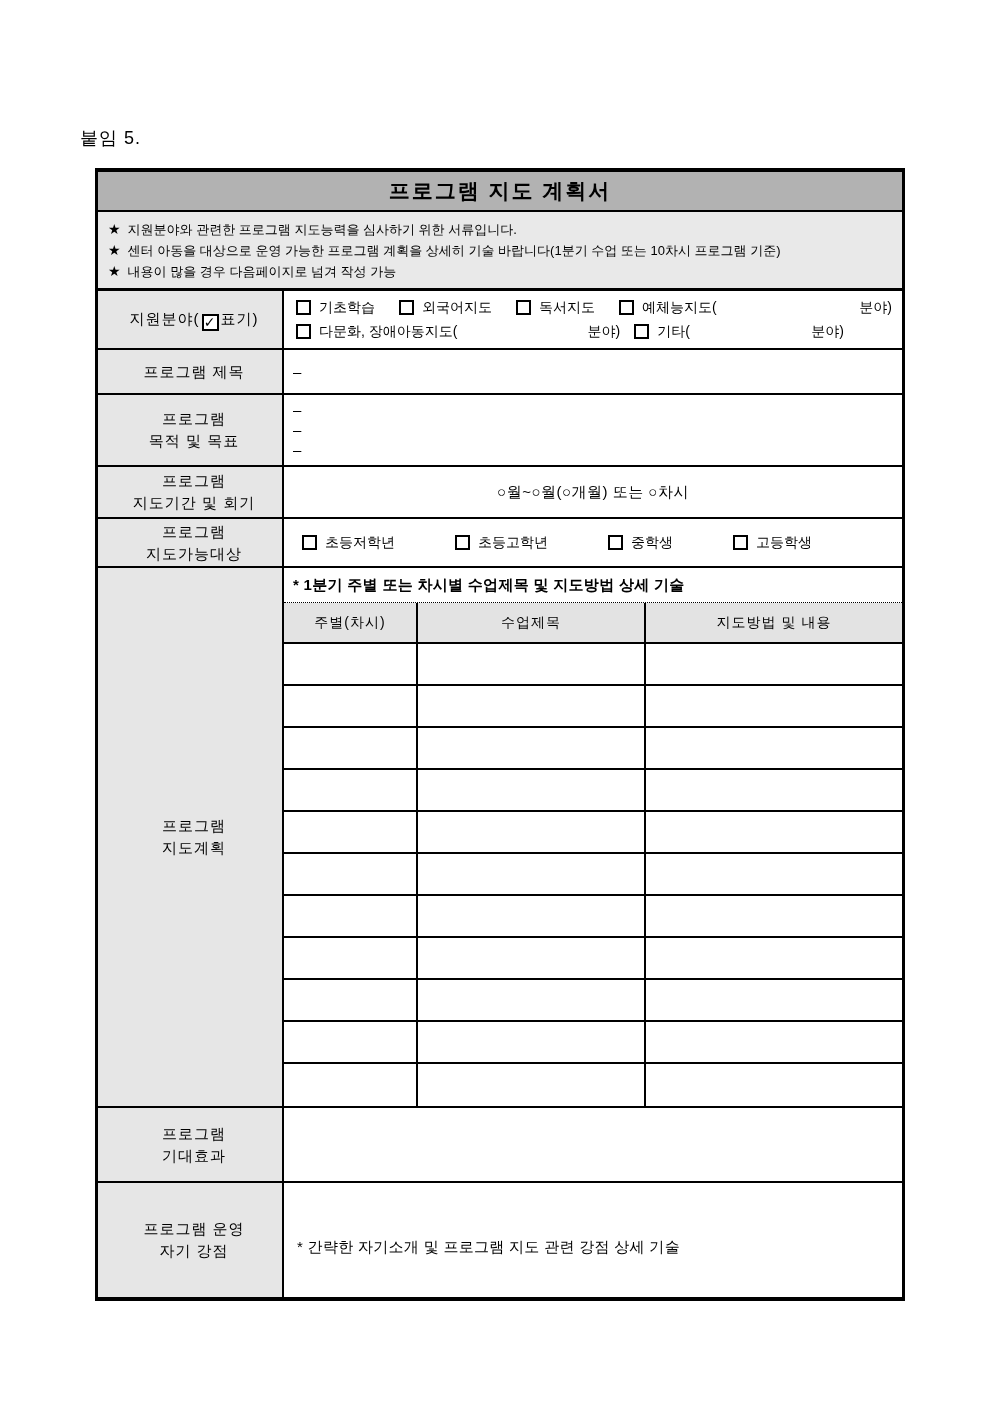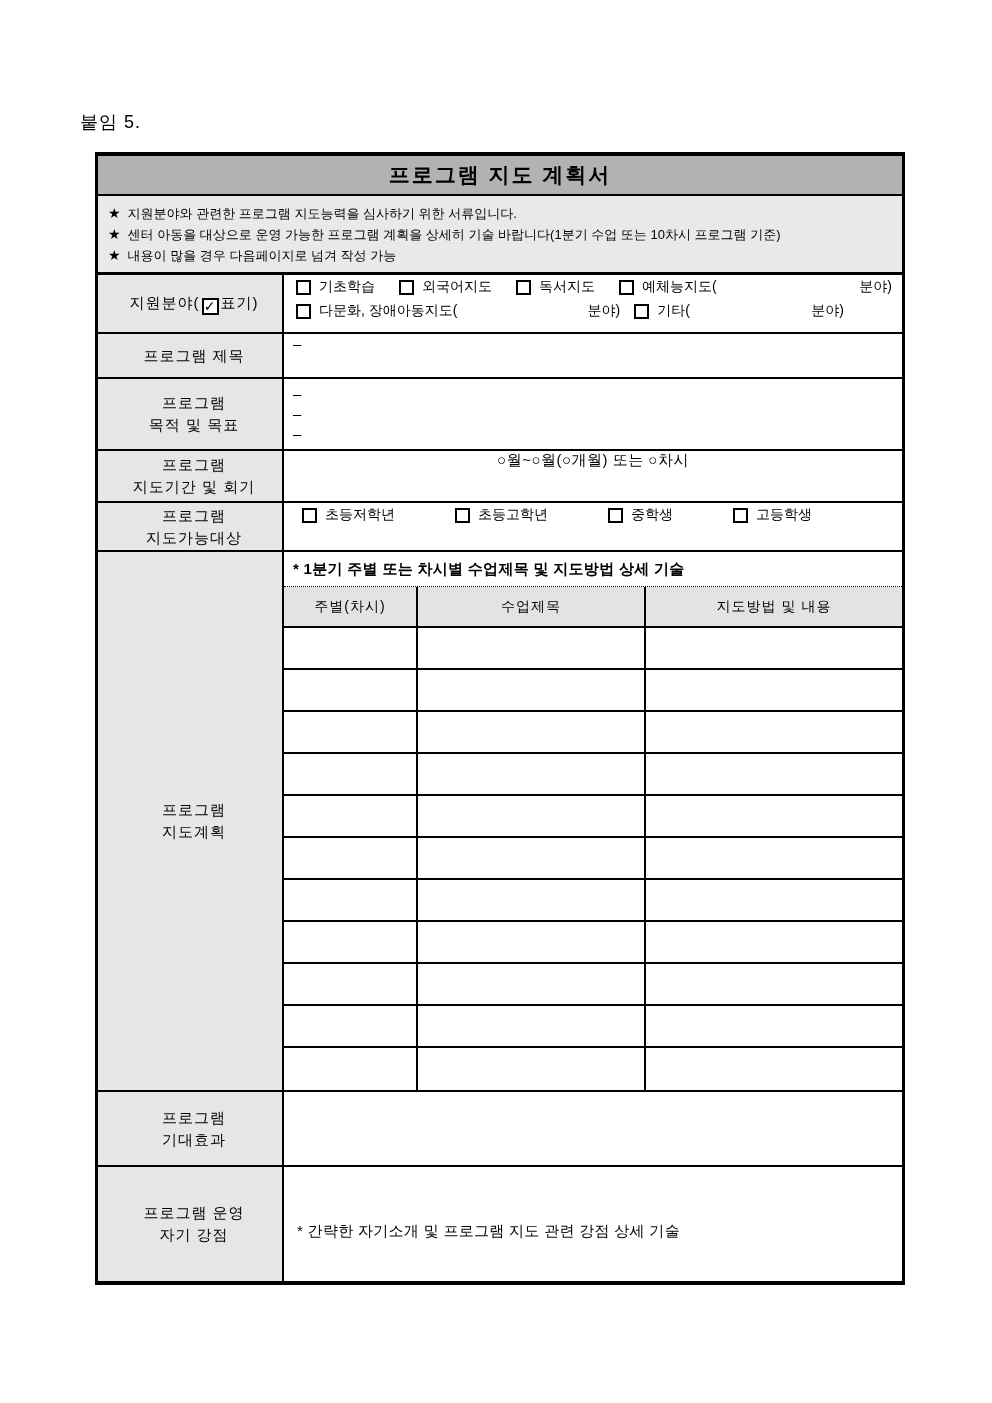--- a/index.html
+++ b/index.html
@@ -1,18 +1,18 @@
 <!DOCTYPE html>
 <html style="--title-bg: #b2b2b2; --notes-bg: #e9e9e9; --label-bg: #e6e6e6; --header-bg: #e3e3e3; --border: #000000;"><head>
 <meta charset="utf-8">
 <style>
   * { margin:0; padding:0; box-sizing:border-box; }
   html,body { background:#ffffff; }
   body { font-family:"Liberation Sans","DejaVu Sans",sans-serif; color:#000; }
-  .page { position:relative; width:992px; height:1372px; background:#fff; overflow:hidden; }
+  .page { position:relative; width:992px; height:1372px; background:#fff; overflow:hidden;margin-top:16px; }
 
   .attachment { position:absolute; left:80px; top:110px; font-size:18px; letter-spacing:1px; }
 
   .form-table { position:absolute; left:95px; top:152px; width:810px;
                 border:3px solid #000; border-top-width:4px; border-bottom-width:4px; }
 
   .title-bar { height:40px; background:var(--title-bg,#b2b2b2); border-bottom:2px solid #000;
                display:flex; align-items:center; justify-content:center;
                font-size:21px; font-weight:bold; letter-spacing:2px; }
 
@@ -21,21 +21,21 @@
   .note-line { display:flex; align-items:baseline; font-size:13px; line-height:21px; white-space:nowrap; }
   .bullet { font-size:14px; margin-right:7px; }
 
   .row { display:flex; border-bottom:2px solid #000; }
   .row:last-child { border-bottom:none; }
 
   .label-cell { width:186px; flex:0 0 186px; background:var(--label-bg,#e6e6e6);
                 border-right:2px solid #000; display:flex; flex-direction:column;
                 align-items:center; justify-content:center; text-align:center;
                 font-size:15px; line-height:22px; letter-spacing:1px;padding-left:8px; }
-  .content-cell { flex:1; display:flex; flex-direction:column; }
+  .content-cell { flex:1; display:flex; flex-direction:column; justify-content:center; }
 
   .cb { width:15px; height:15px; flex:0 0 15px; border:2px solid #000; background:#fff;
         display:inline-flex; align-items:center; justify-content:center; }
   .cb-inline { width:17px; height:17px; flex:0 0 17px; margin:0 2px; display:inline-flex;
                vertical-align:-3px; font-size:14px; font-weight:bold; line-height:1; }
 
   .row-support { height:59px; }
   .opt-line { display:flex; align-items:center; font-size:14px; white-space:nowrap;
               padding:0 0 0 12px; height:24px; }
   .opt-group { display:flex; align-items:center; }

